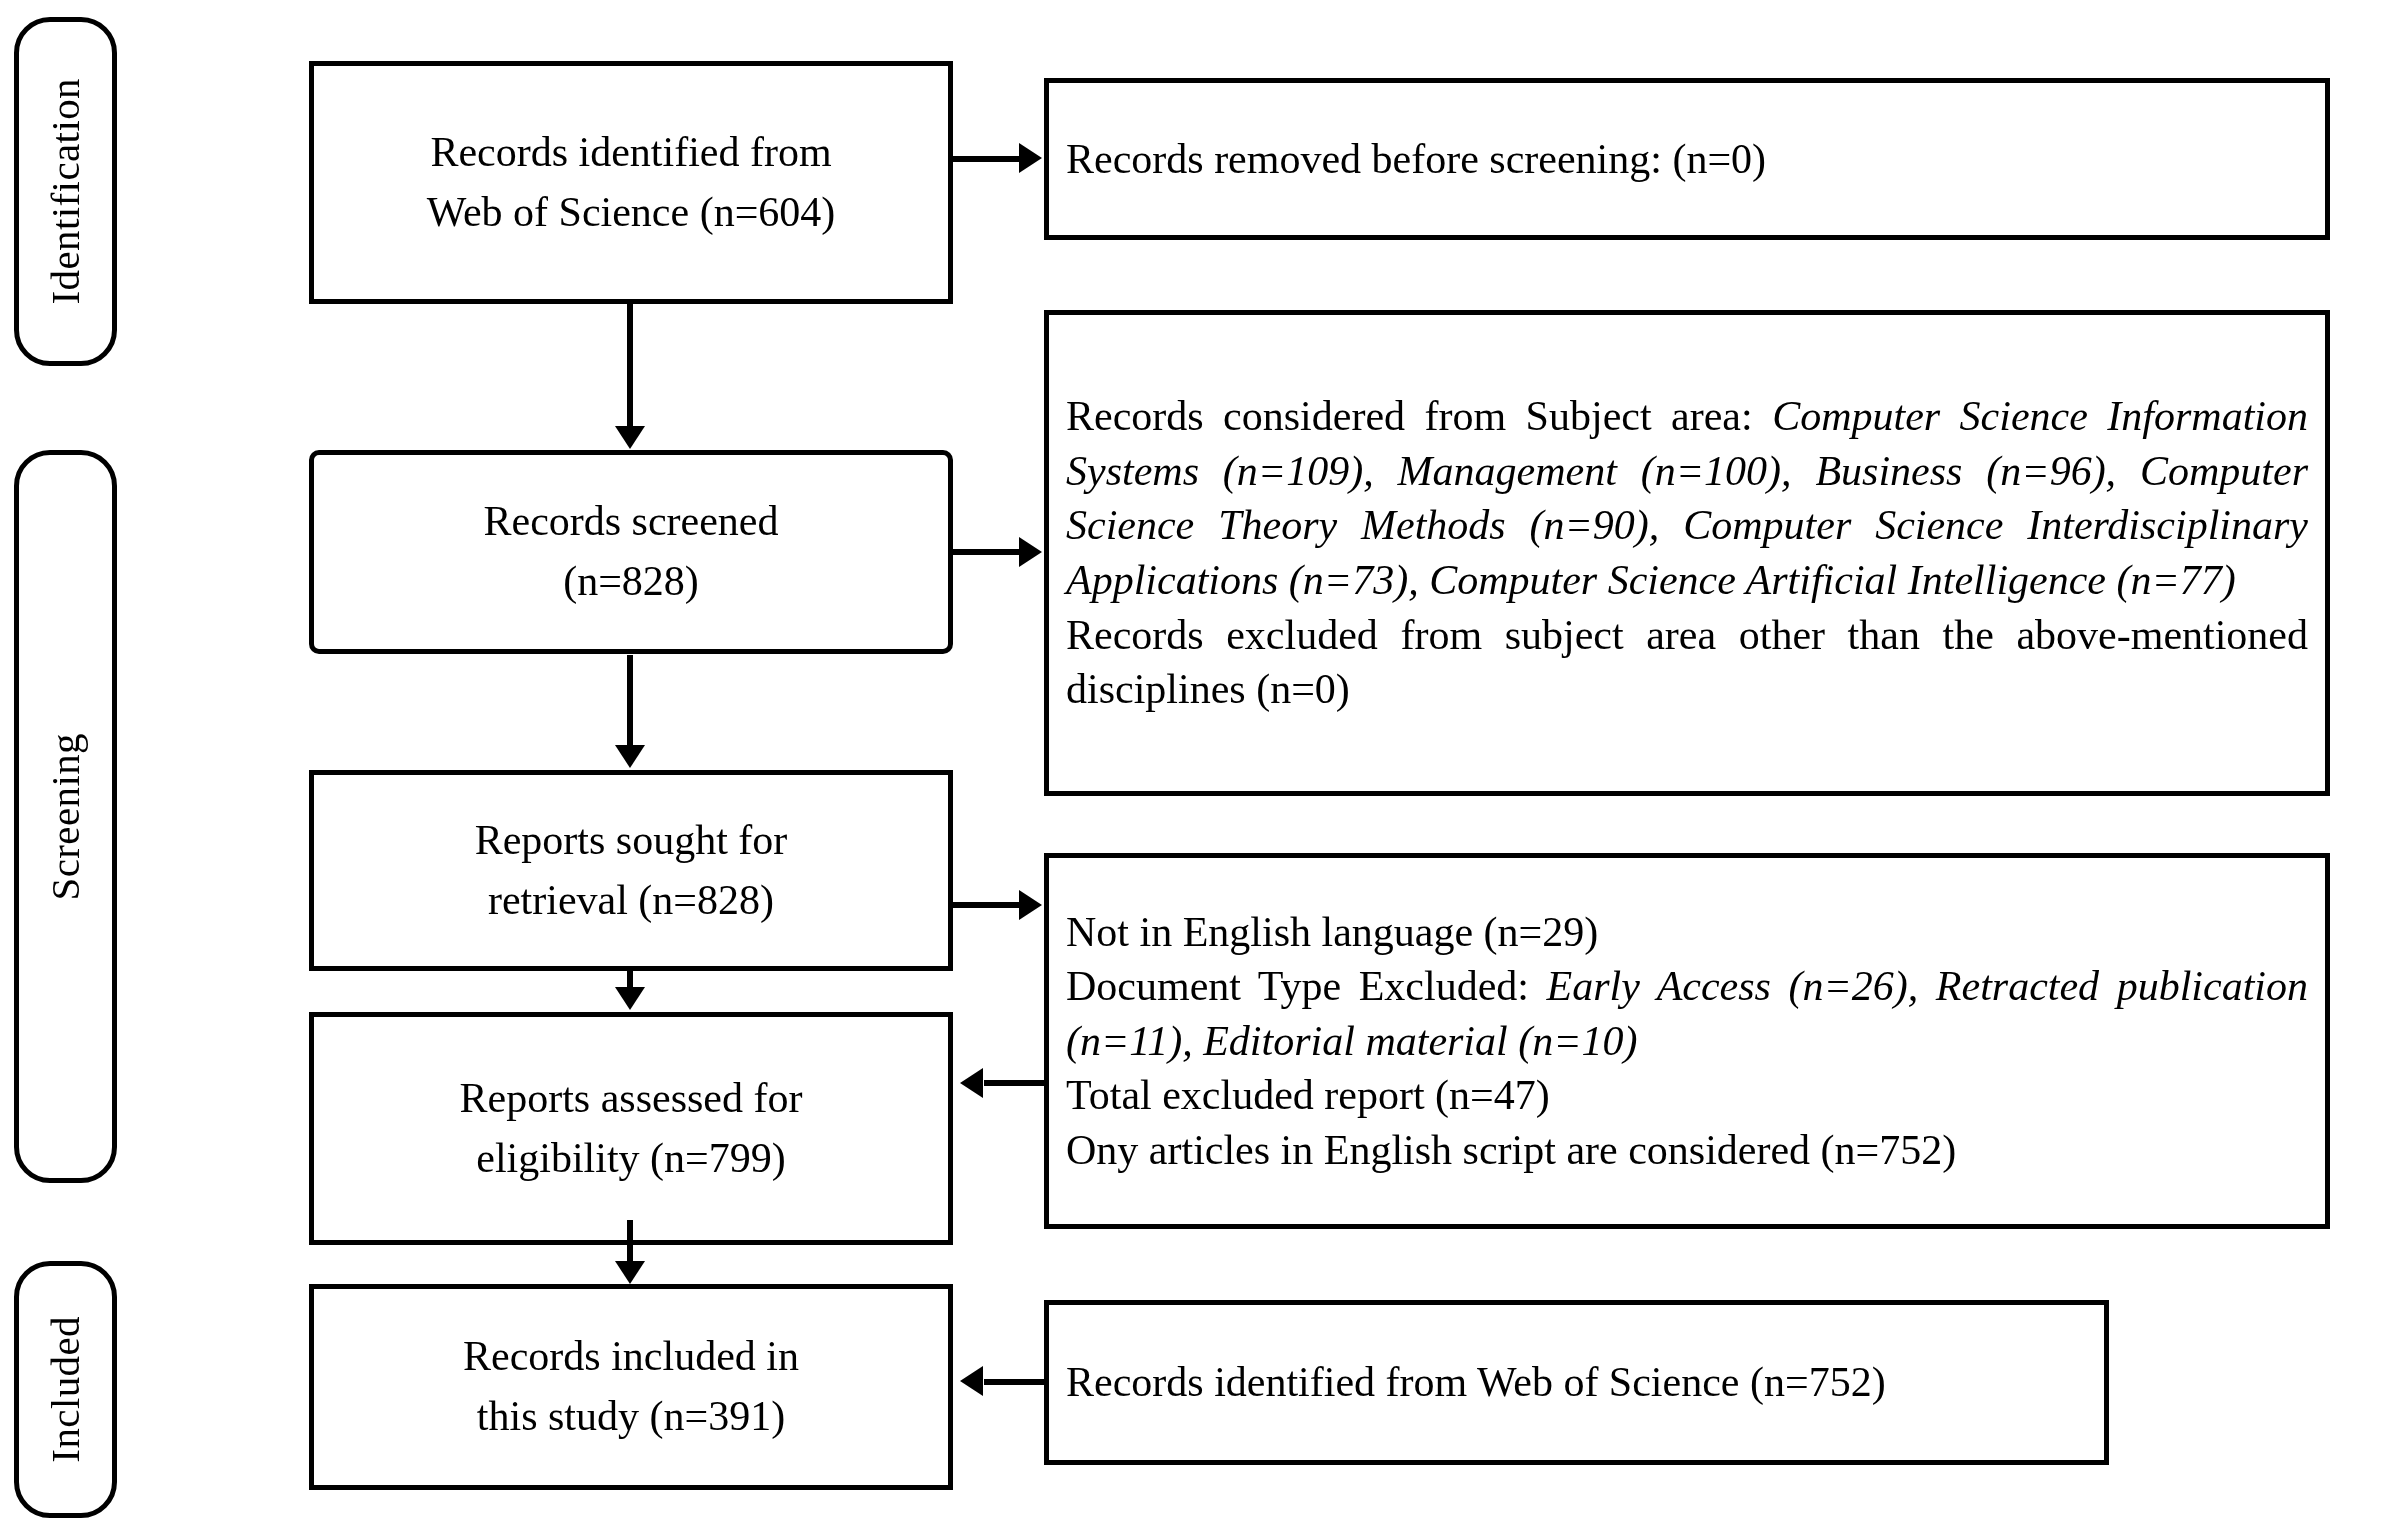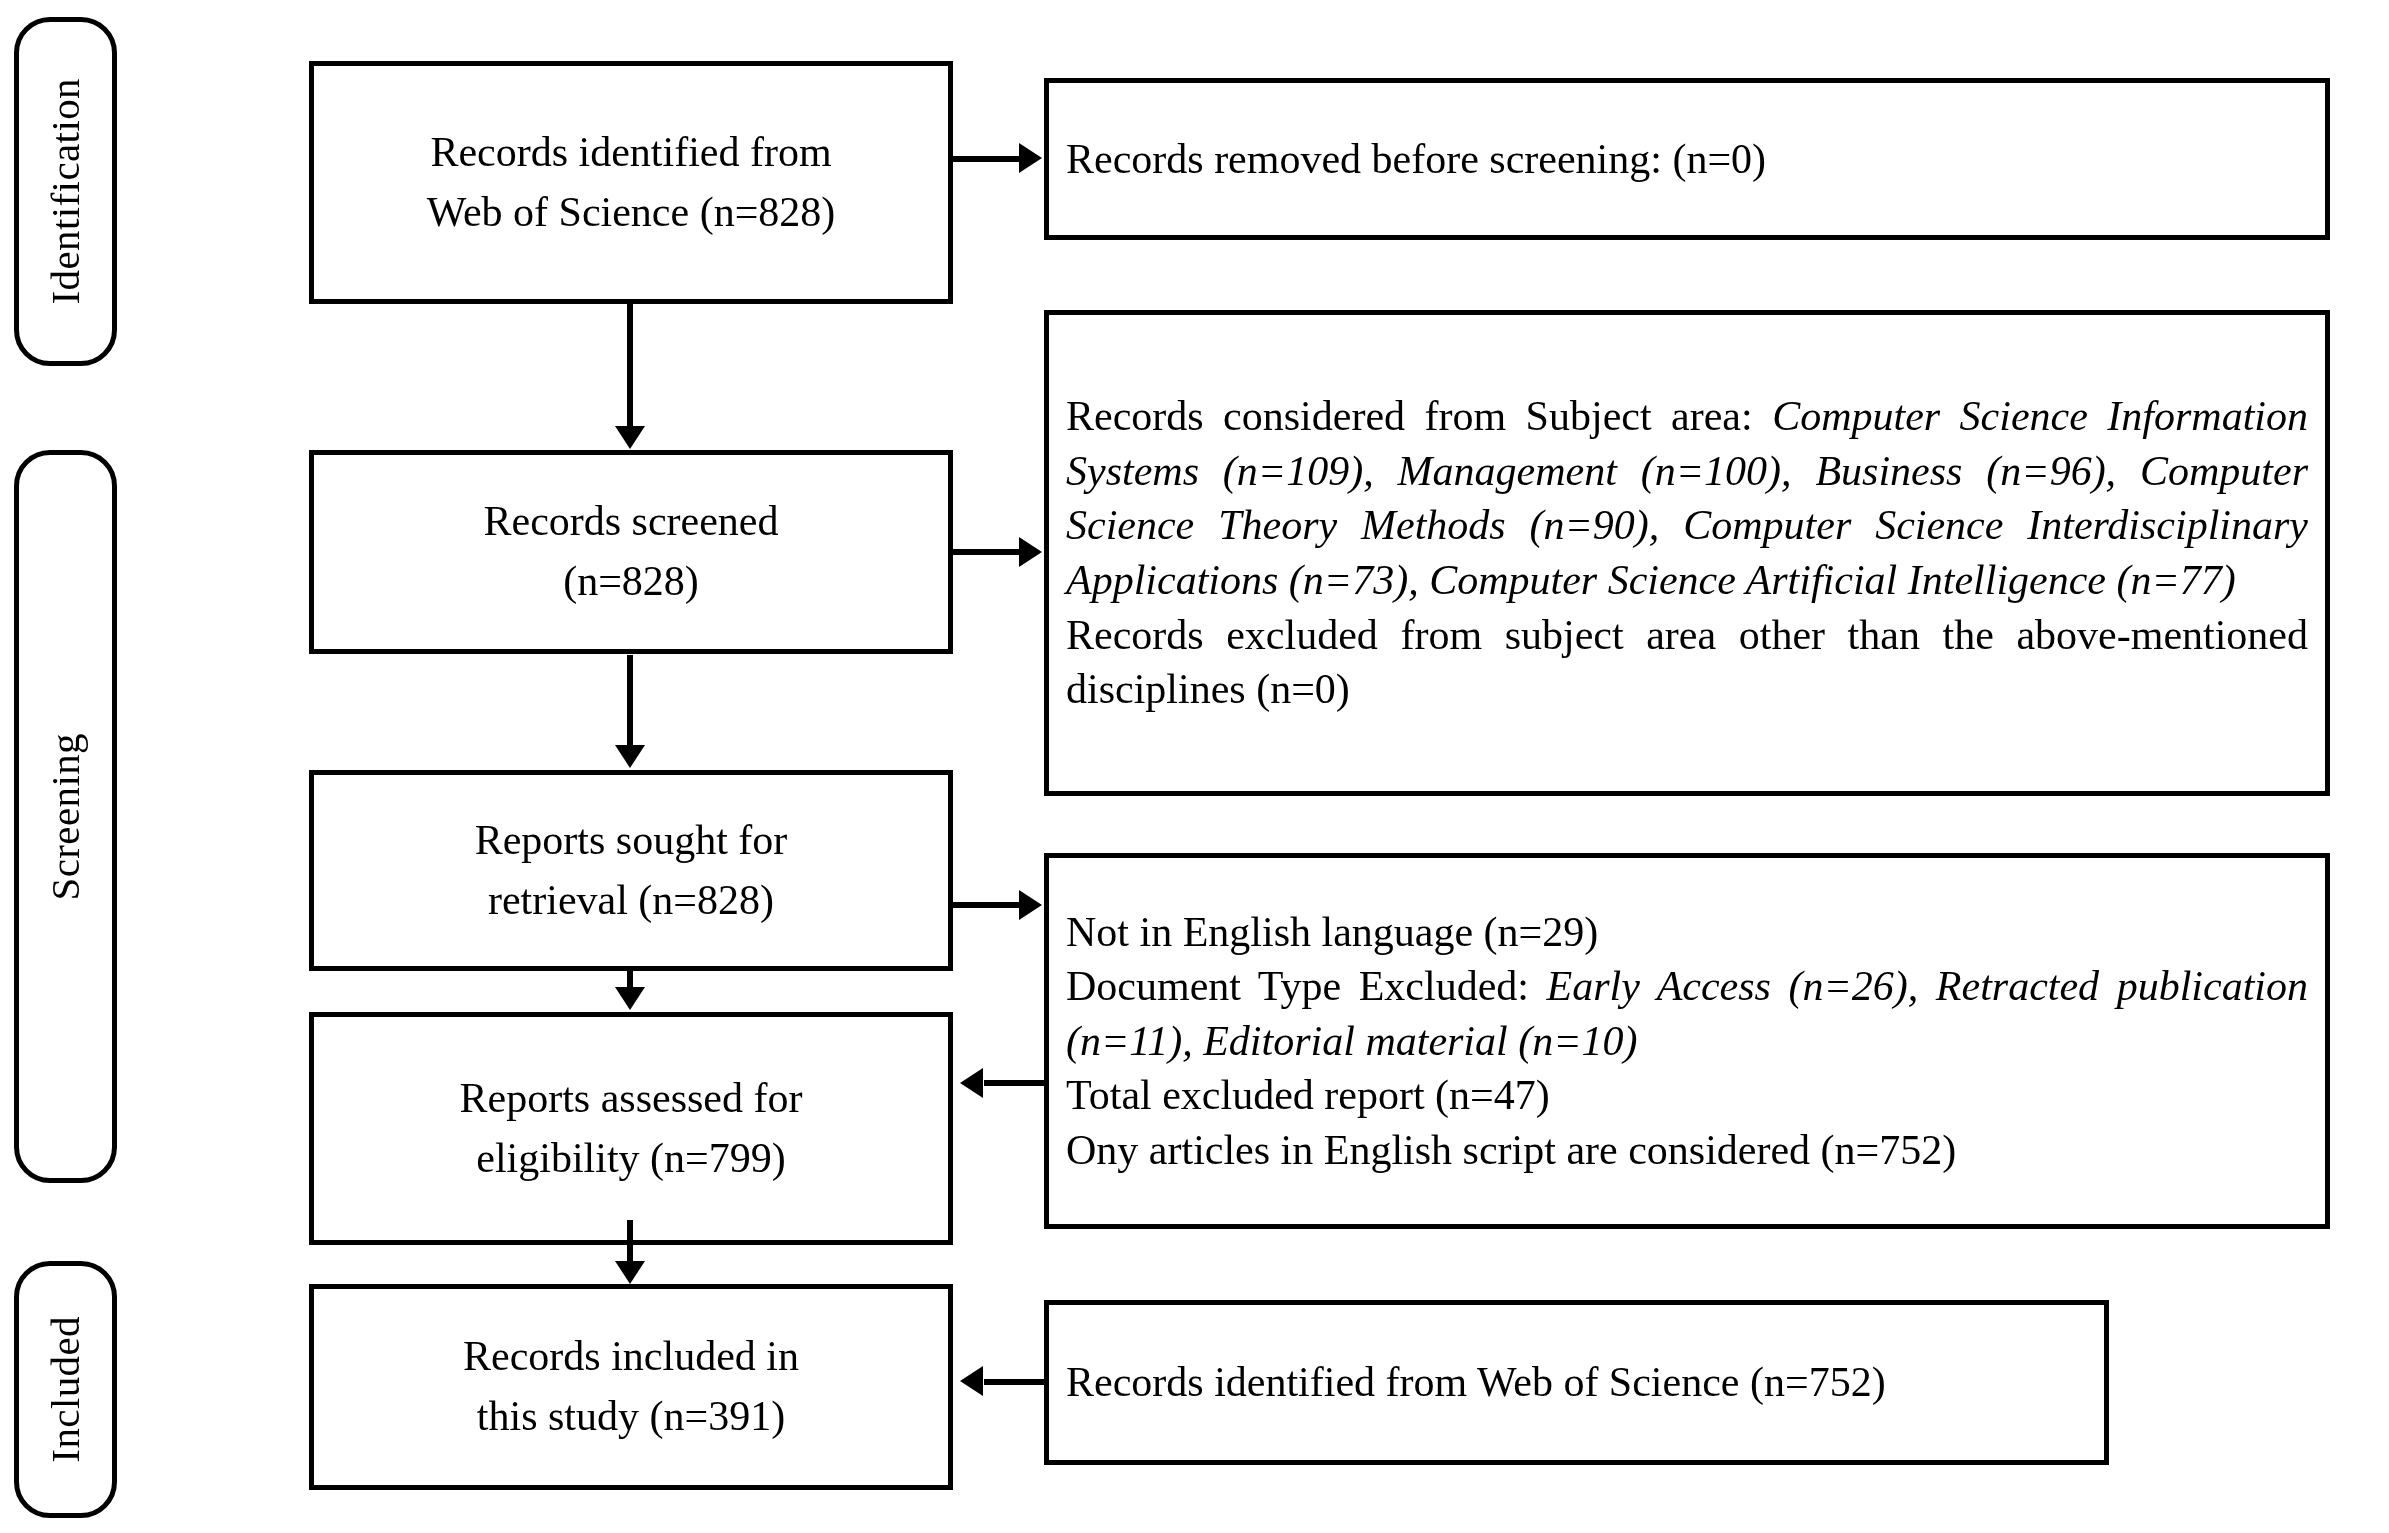--- a/index.html
+++ b/index.html
@@ -119,25 +119,25 @@
     <span class="stage-label">Screening</span>
   </div>
 
   <div class="stage-box" style="left:14px; top:1261px; width:103px; height:257px;">
     <span class="stage-label">Included</span>
   </div>
 
   <div class="node-box left-node" style="left:309px; top:61px; width:644px; height:243px;">
     <div class="node-text">
       <span>Records identified from</span><br>
-      <span>Web of Science (n=828)</span>
-    </div>
-  </div>
-
-  <div class="node-box left-node" style="left:309px; top:450px; width:644px; height:204px;">
+      <span>Web of Science (n=604)</span>
+    </div>
+  </div>
+
+  <div class="node-box left-node" style="left:309px; top:450px; width:644px; height:204px;border-radius:10px;">
     <div class="node-text">
       <span>Records screened</span><br>
       <span>(n=828)</span>
     </div>
   </div>
 
   <div class="node-box left-node" style="left:309px; top:770px; width:644px; height:201px;">
     <div class="node-text">
       <span>Reports sought for</span><br>
       <span>retrieval (n=828)</span>

